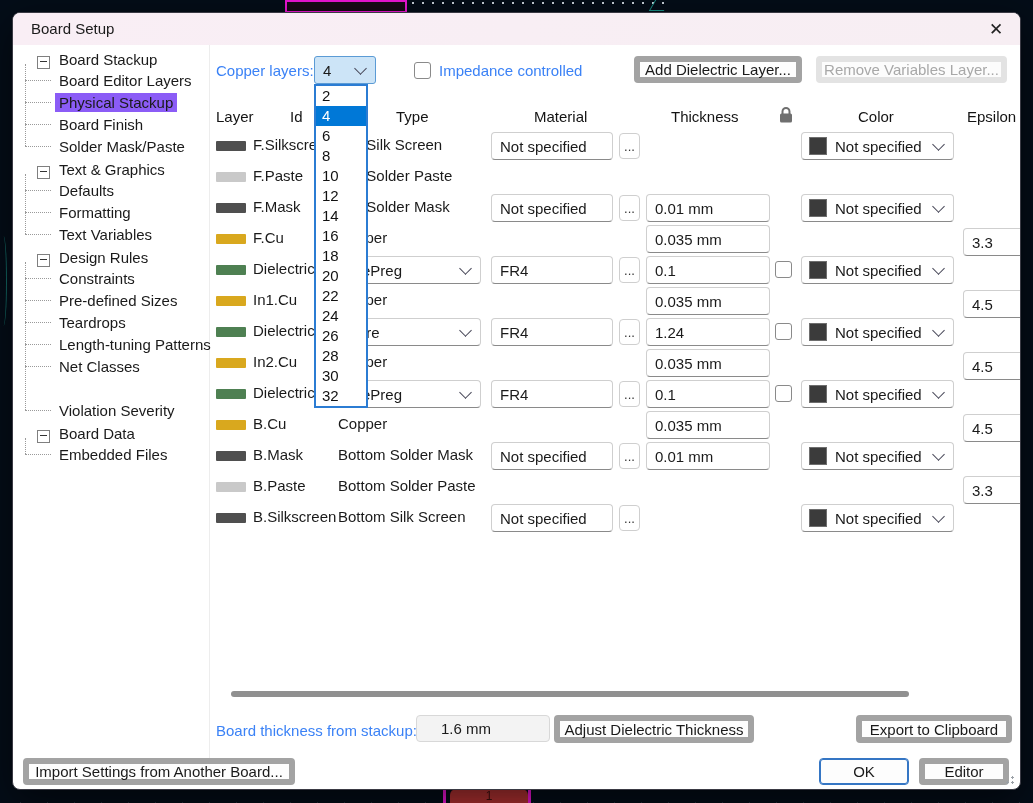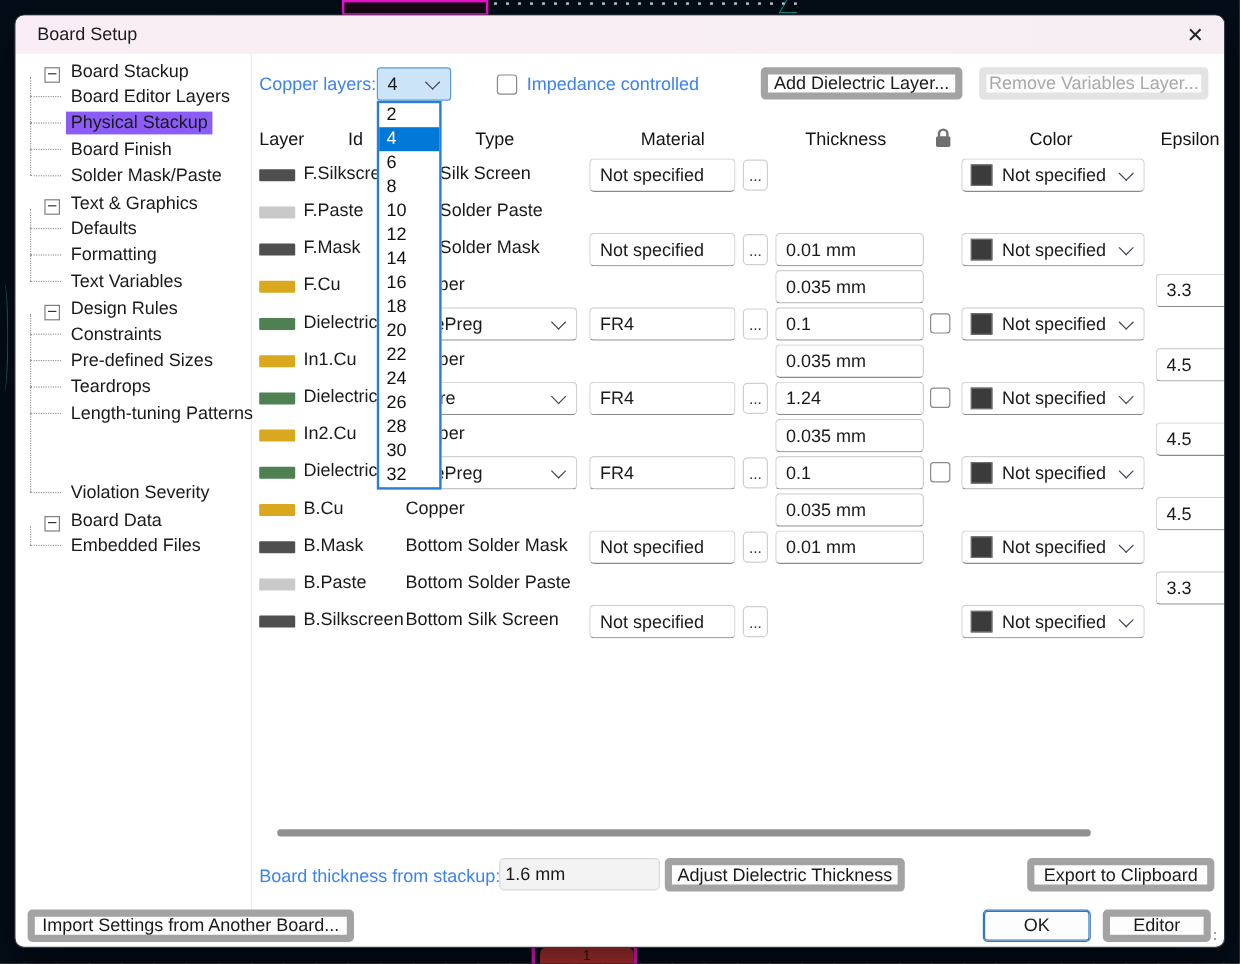--- a/index.html
+++ b/index.html
@@ -66,21 +66,21 @@
   .csw{width:16px;height:16px;background:#3b3b3b;border:1px solid #6e6e6e;margin:0 8px 0 7px;flex:0 0 auto;}
   .eps{left:950px;width:68px;margin-top:34px;}
 
   
   #copperlist{position:absolute;left:301px;top:71px;width:54px;margin:0;padding:0;background:#fff;border:2px solid #2b7cd3;z-index:60;box-sizing:border-box;list-style:none;}
   #copperlist li{height:20px;line-height:20px;padding-left:6px;font-size:15px;color:#111;}
   #copperlist li.sel{background:#0078d7;color:#fff;}
 
   
   #hscroll{position:absolute;left:218px;top:678px;width:678px;height:6px;background:#909090;border-radius:3px;}
-  .rofld{position:absolute;left:403px;top:702px;width:134px;height:27px;box-sizing:border-box;background:#f3f3f3;border:1px solid #d8d8d8;border-radius:4px;font-size:15px;display:flex;align-items:center;padding-left:4px;}
+  .rofld{position:absolute;left:403px;top:702px;width:134px;height:27px;box-sizing:border-box;background:#f3f3f3;border:1px solid #d8d8d8;border-radius:4px;font-size:15px;display:flex;align-items:center;padding-left:24px;}
   #grip{position:absolute;right:5px;bottom:4px;width:12px;height:12px;
     background-image:radial-gradient(#9aa0a6 1px, transparent 1.2px);background-size:5px 5px;background-position:bottom right;clip-path:polygon(100% 0,100% 100%,0 100%);}
 </style>
 </head>
 <body>
 
 <div id="pcb-bg"></div>
 <div class="tick-row"></div>
 <div class="mag-rect"></div>
 <div class="teal-mark"></div>
@@ -140,20 +140,23 @@
         <span class="lbl">Constraints</span>
       </div>
     <div class="titem lvl1" style="top:244px">
         <span class="lbl">Pre-defined Sizes</span>
       </div>
     <div class="titem lvl1" style="top:266px">
         <span class="lbl">Teardrops</span>
       </div>
     <div class="titem lvl1" style="top:288px">
         <span class="lbl">Length-tuning Patterns</span>
+      </div>
+    <div class="titem lvl1" style="top:310px">
+        <span class="lbl">Net Classes</span>
       </div>
     <div class="titem lvl1" style="top:354px">
         <span class="lbl">Violation Severity</span>
       </div>
     <div class="titem lvl0" style="top:376px">
         <span class="exp"></span>
         <span class="lbl">Board Data</span>
       </div>
     <div class="titem lvl1" style="top:398px">
         <span class="lbl">Embedded Files</span>

